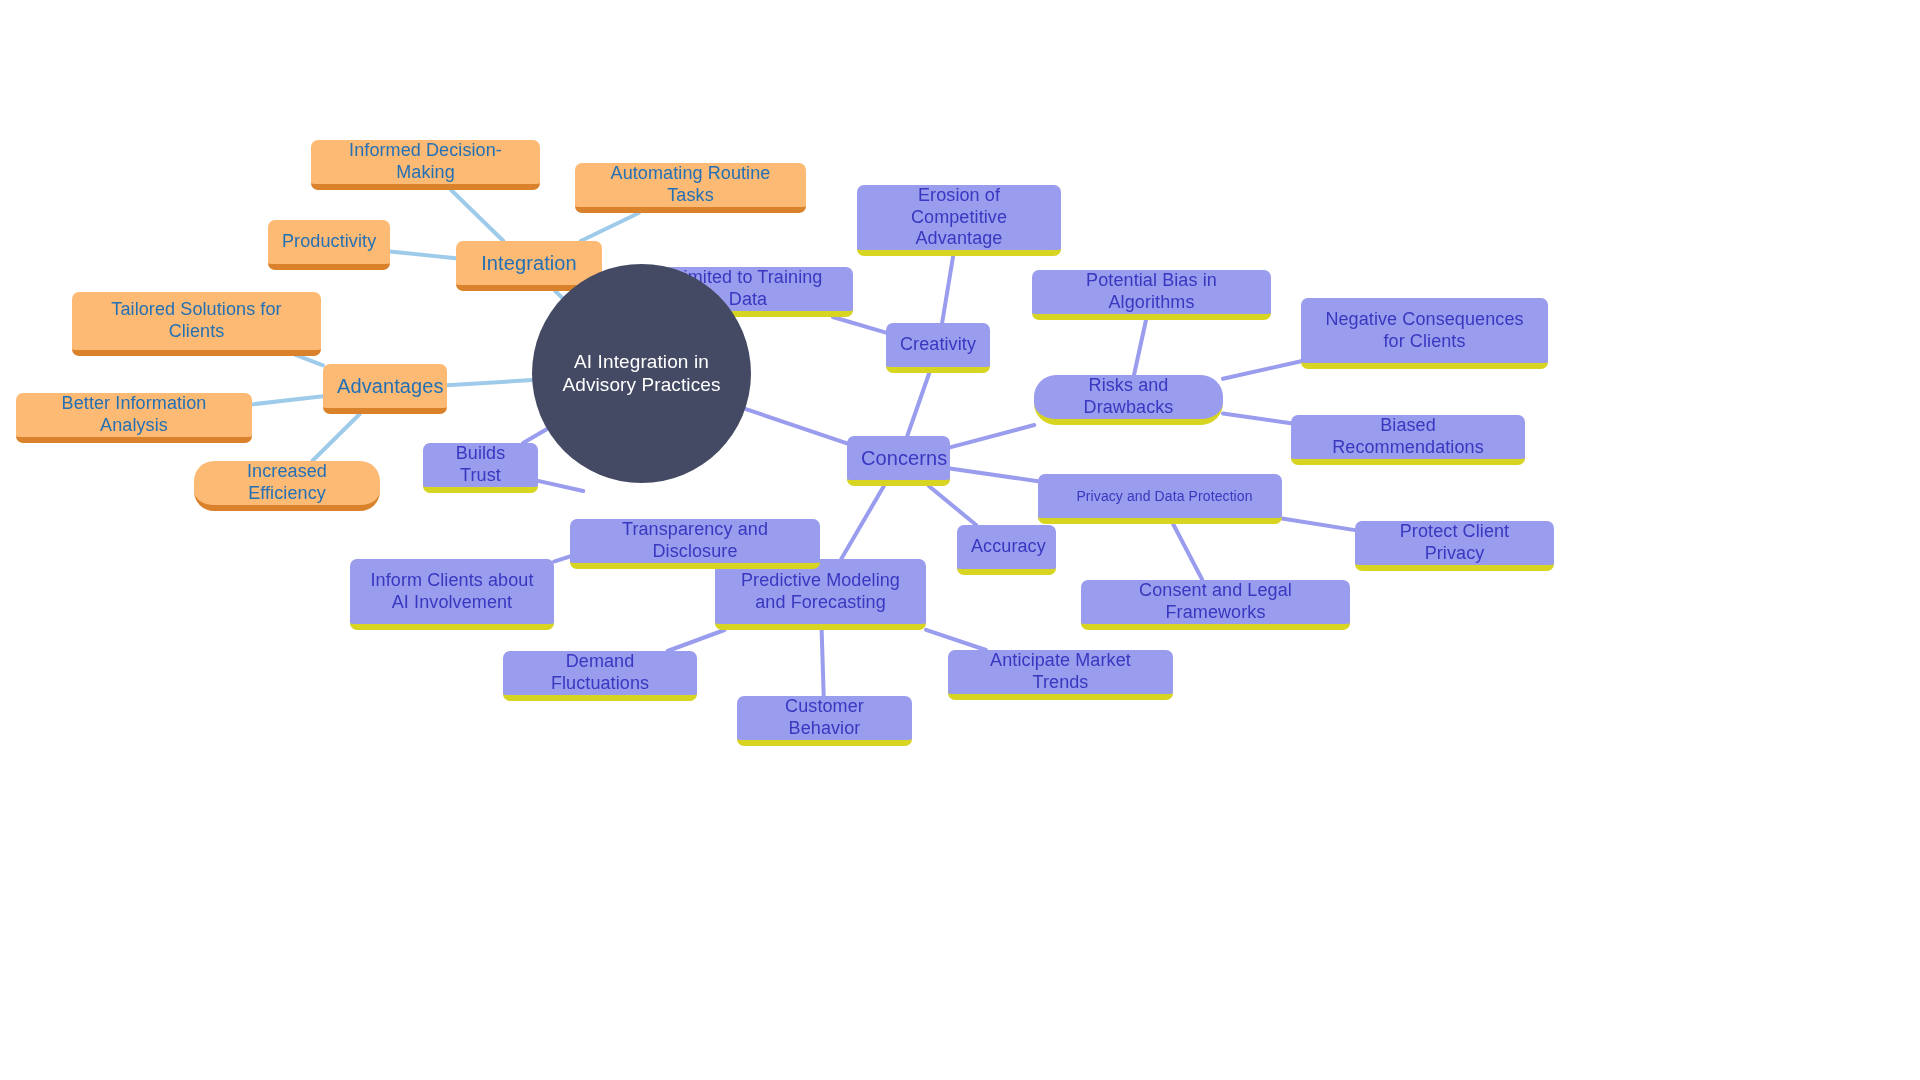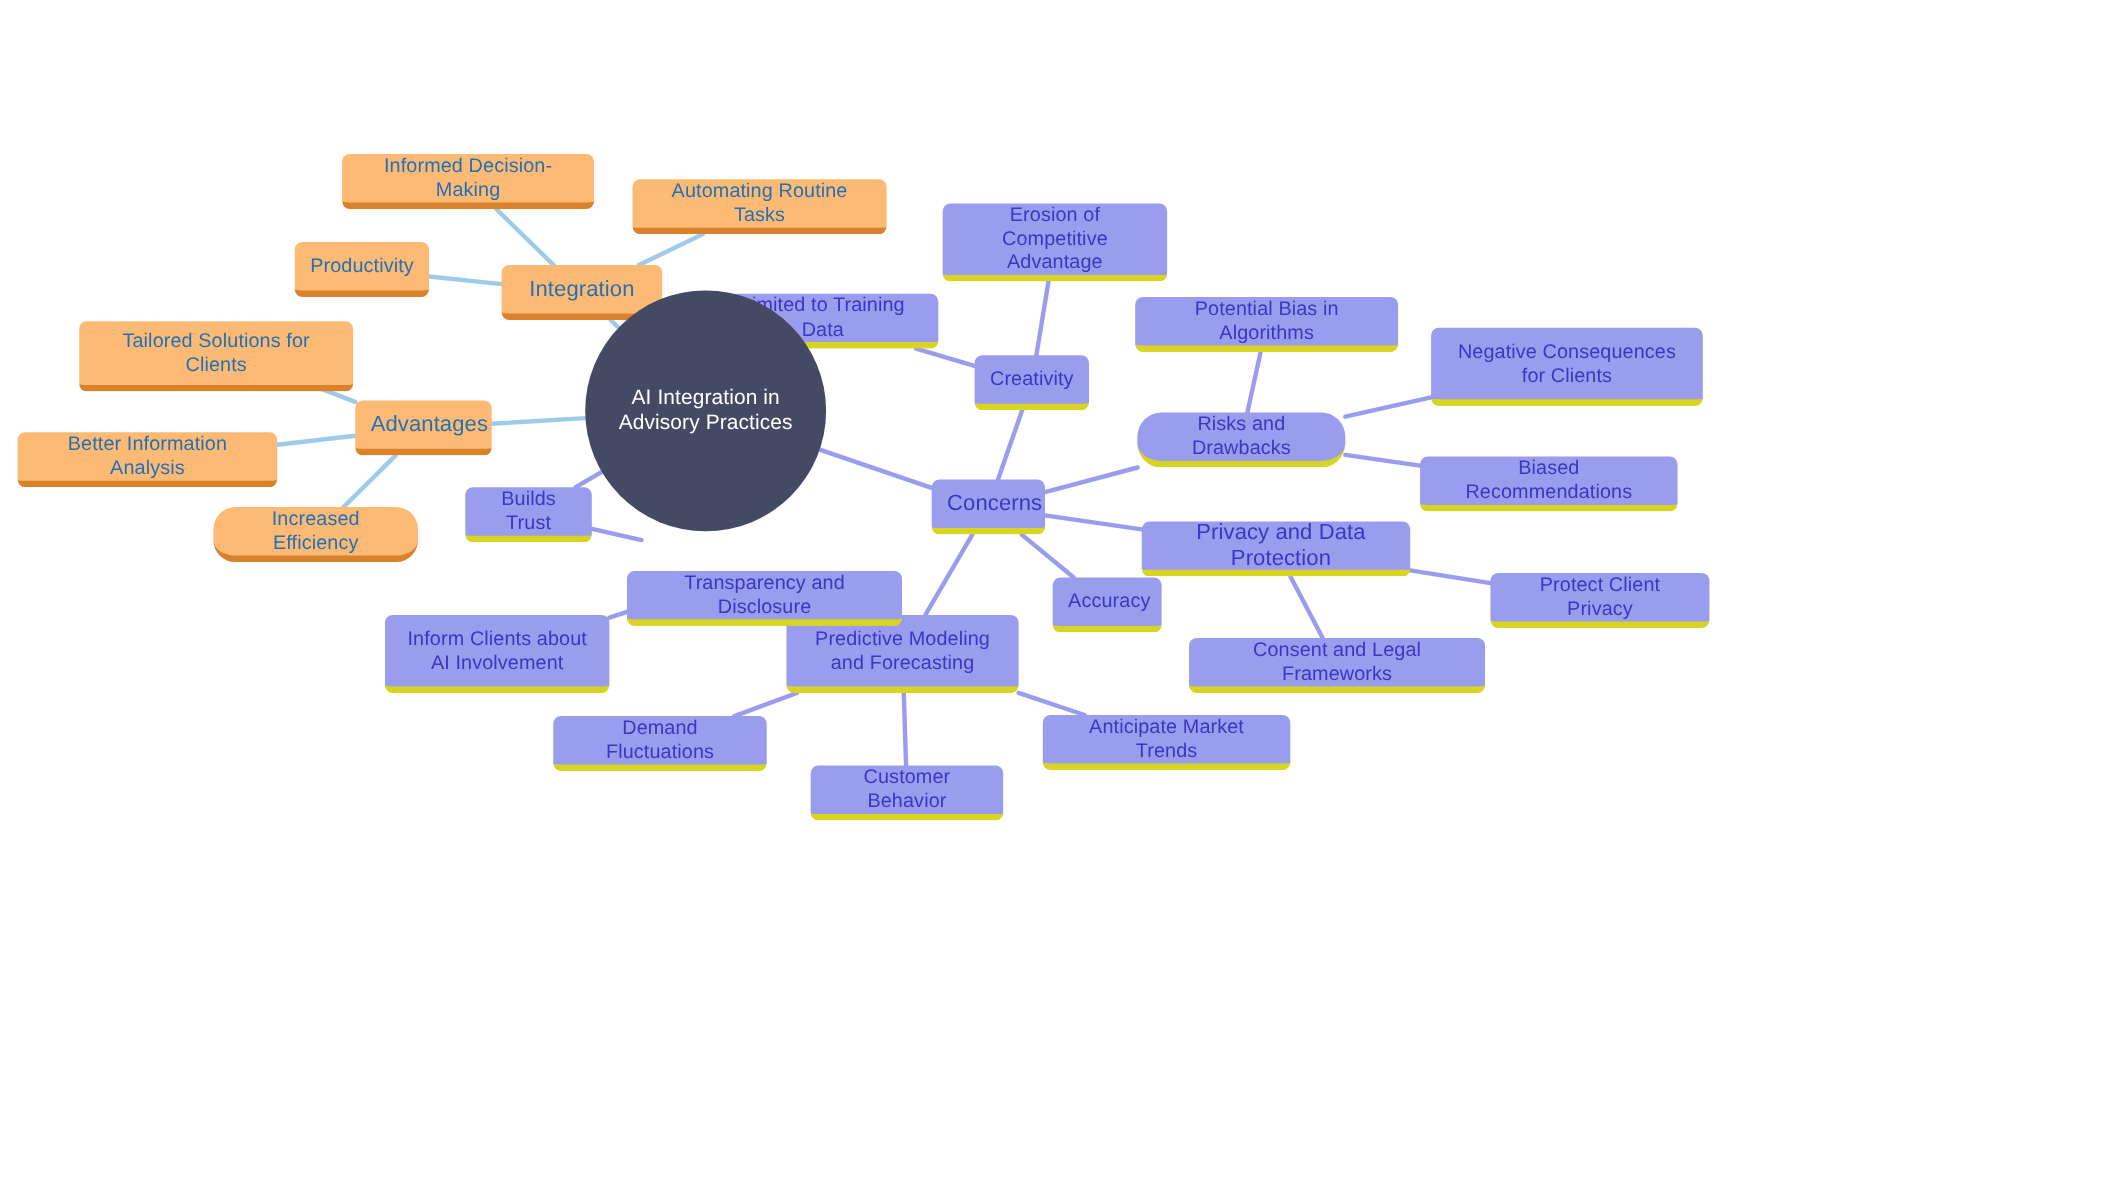--- a/index.html
+++ b/index.html
@@ -142,21 +142,21 @@
       </div>
       <div class="node purple" style="left: 1032px; top: 270px; width: 239px; height: 50px; font-size: 18px;">
         <span class="label">Potential Bias in Algorithms</span>
       </div>
       <div class="node purple" style="left: 1301px; top: 298px; width: 247px; height: 71px; font-size: 18px;">
         <span class="label">Negative Consequences for Clients</span>
       </div>
       <div class="node purple" style="left: 1291px; top: 415px; width: 234px; height: 50px; font-size: 18px;">
         <span class="label">Biased Recommendations</span>
       </div>
-      <div class="node purple" style="left: 1038px; top: 474px; width: 244px; height: 50px; font-size: 20px; padding-left: 23px;">
+      <div class="node purple" style="left: 1038px; top: 474px; width: 244px; height: 50px; font-size: 14px; padding-left: 23px;">
         <span class="label">Privacy and Data Protection</span>
       </div>
       <div class="node purple" style="left: 1355px; top: 521px; width: 199px; height: 50px; font-size: 18px;">
         <span class="label">Protect Client Privacy</span>
       </div>
       <div class="node purple" style="left: 1081px; top: 580px; width: 269px; height: 50px; font-size: 18px;">
         <span class="label">Consent and Legal Frameworks</span>
       </div>
       <div class="node purple" style="left: 957px; top: 525px; width: 99px; height: 50px; font-size: 18px;">
         <span class="label">Accuracy</span>

